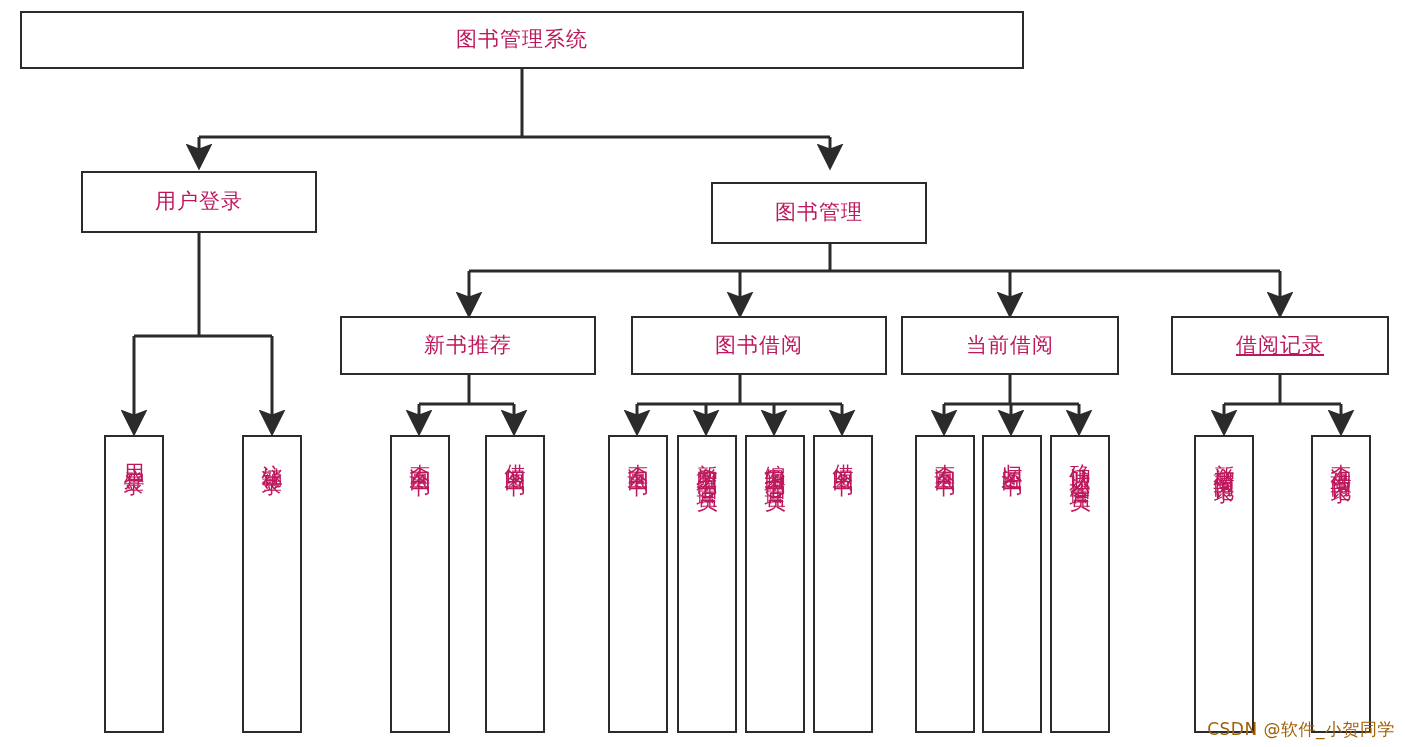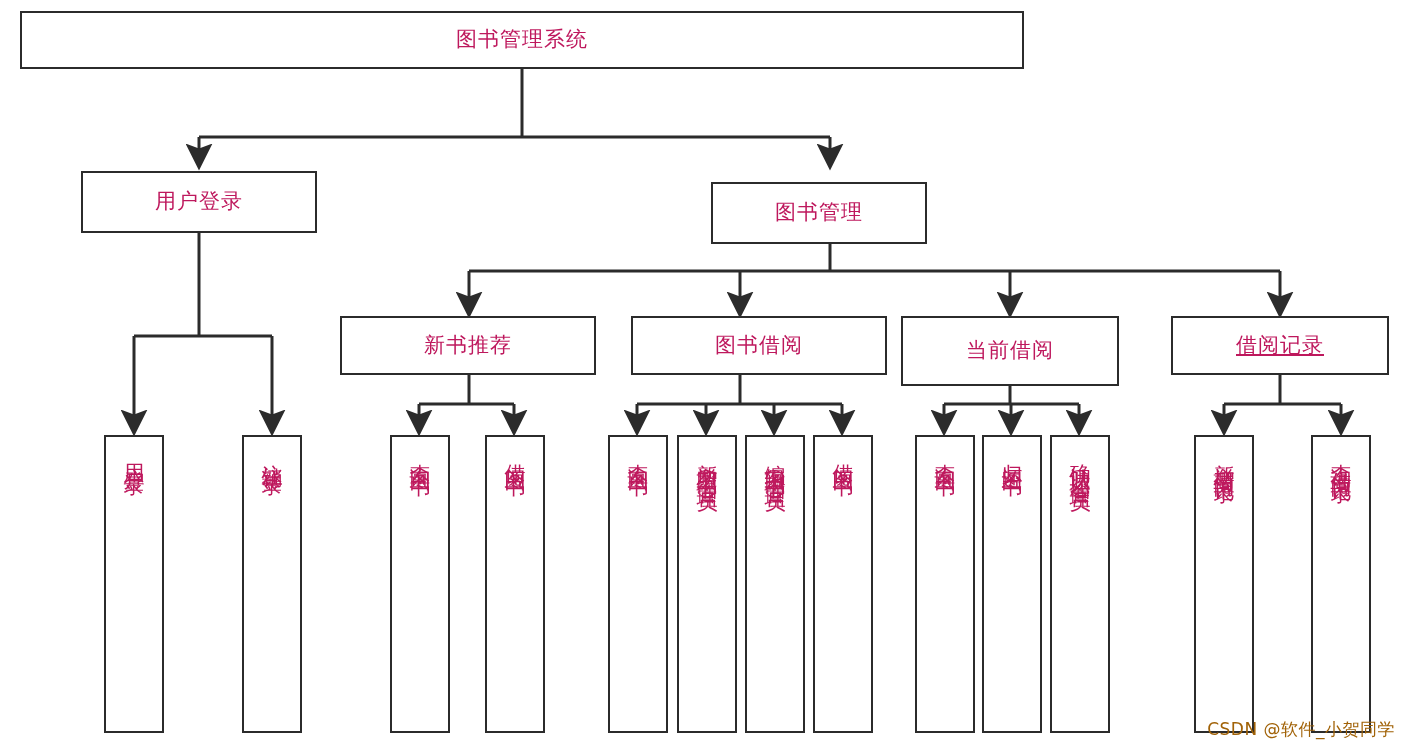--- a/index.html
+++ b/index.html
@@ -140,21 +140,21 @@
   </div>
 
   <div class="node horiz" style="left:340px; top:316px; width:256px; height:59px;">
     <span class="htext">新书推荐</span>
   </div>
 
   <div class="node horiz" style="left:631px; top:316px; width:256px; height:59px;">
     <span class="htext">图书借阅</span>
   </div>
 
-  <div class="node horiz" style="left:901px; top:316px; width:218px; height:70px;text-align:right;">
+  <div class="node horiz" style="left:901px; top:316px; width:218px; height:59px;text-align:right;">
     <span class="htext">当前借阅</span>
   </div>
 
   <div class="node horiz" style="left:1171px; top:316px; width:218px; height:59px;text-decoration:underline;">
     <span class="htext">借阅记录</span>
   </div>
 
   <div class="node vert" style="left:104px; top:435px; width:60px; height:298px;">
     <span class="vtext">用户登录</span>
   </div>

